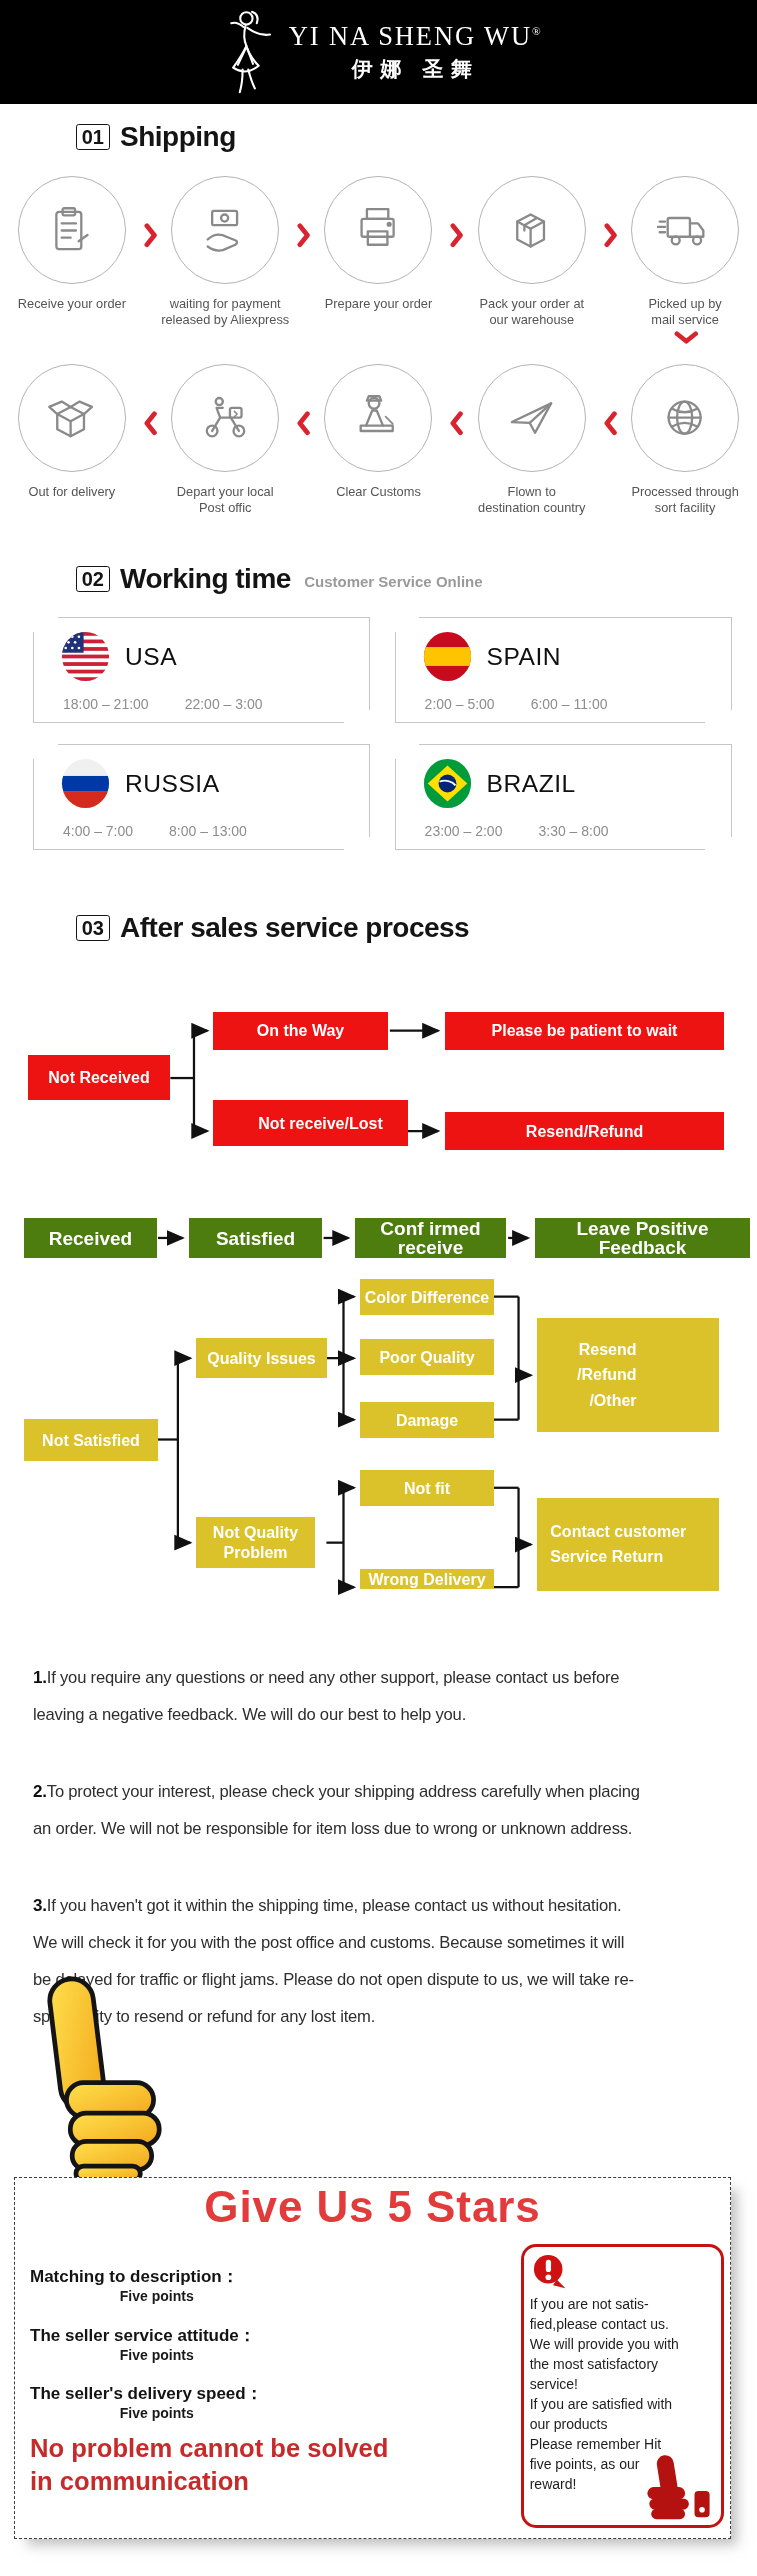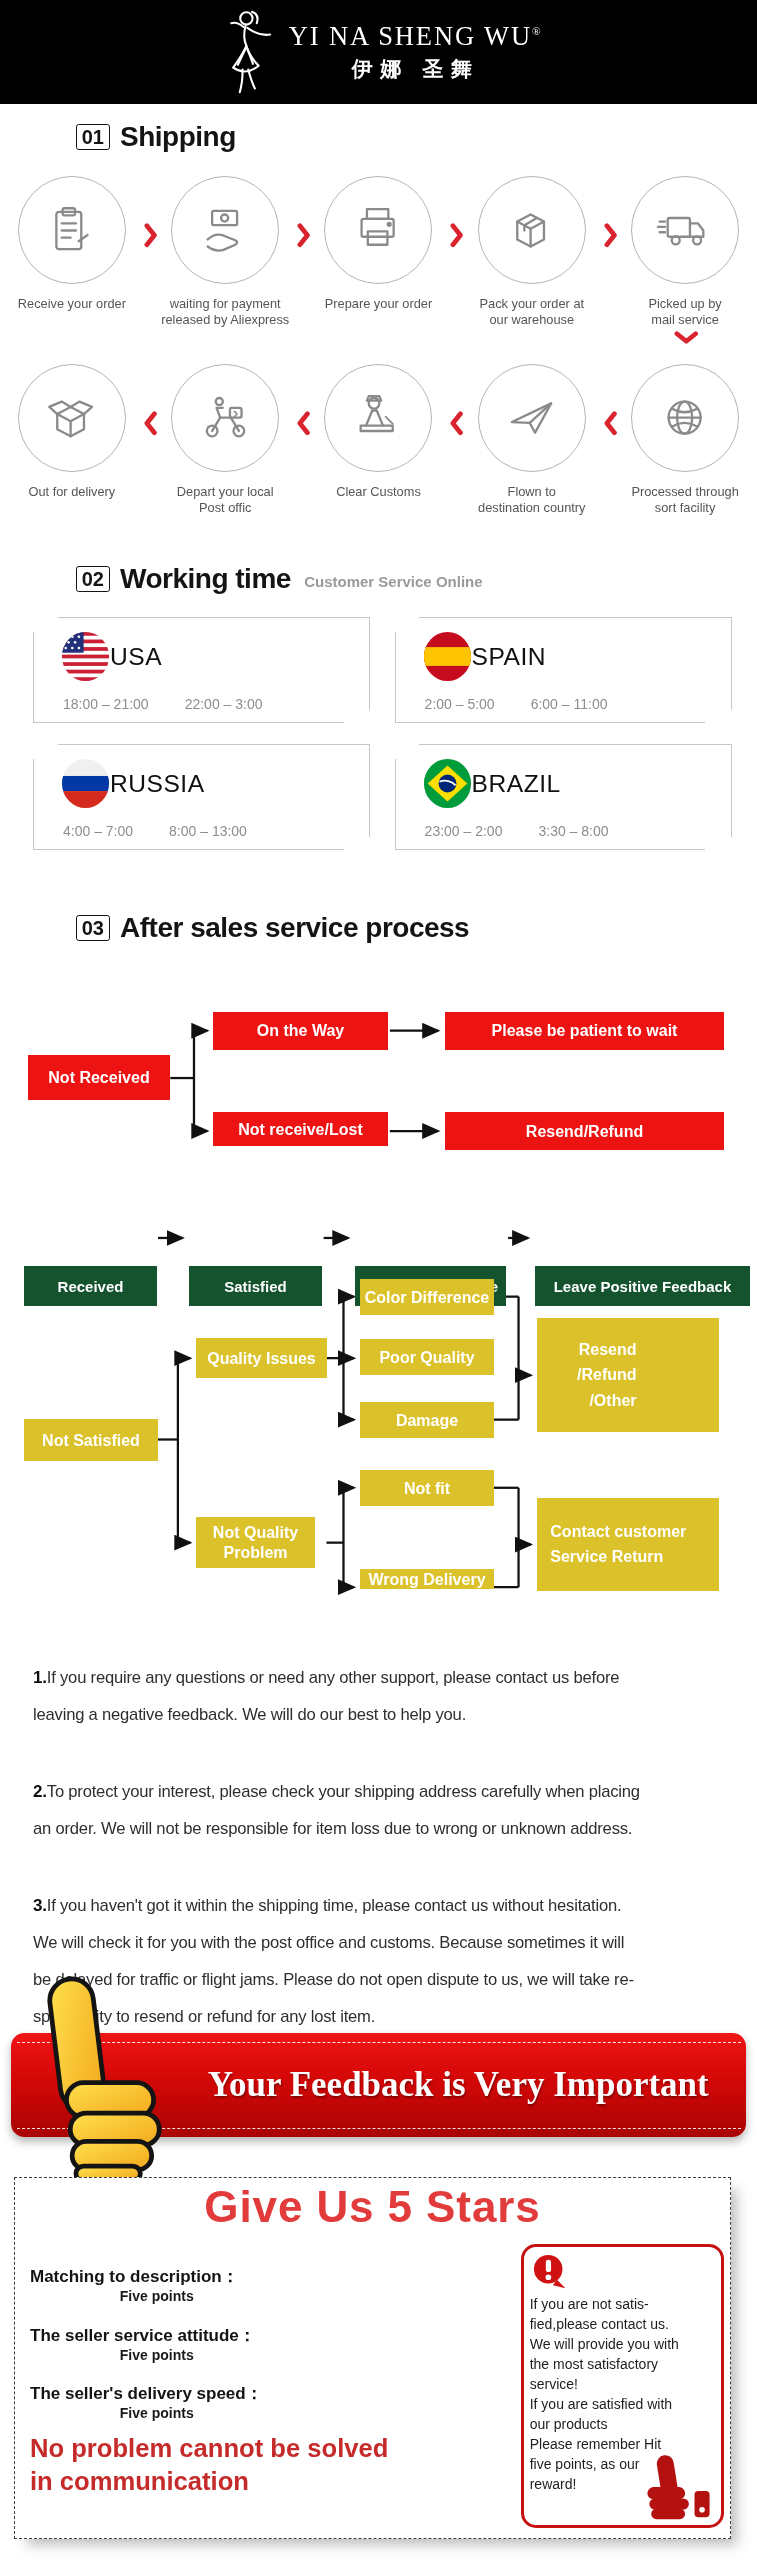--- a/index.html
+++ b/index.html
@@ -27,32 +27,32 @@
   .circ{width:106px;height:106px;margin:0 auto;border:0.9px solid #b3b3b3;border-radius:50%;display:flex;align-items:center;justify-content:center;background:#fff;}
   .slabel{margin-top:12.3px;font-size:12.8px;color:#555;line-height:16px;}
   .chev{width:9.5px;padding-top:47px;}
   .icon{stroke:#8a8a8a;stroke-width:2.6;fill:none;stroke-linecap:round;stroke-linejoin:round;}
 
   
   .cards{position:absolute;left:33px;top:617px;display:grid;grid-template-columns:337px 337px;gap:21px 24.6px;}
   .card{position:relative;width:337px;height:106px;background:#fff;}
   .card::before{content:"";position:absolute;left:24.6px;right:0;top:0;bottom:13.3px;border-top:0.9px solid #c6c6c6;border-right:0.9px solid #c6c6c6;}
   .card::after{content:"";position:absolute;left:0;right:26.5px;top:15px;bottom:0;border-left:0.9px solid #c6c6c6;border-bottom:0.9px solid #c6c6c6;}
-  .crow{display:flex;align-items:center;padding:15px 12px 0 28px;}
+  .crow{display:flex;align-items:center;padding:15px 12px 0 28px;gap:15px;}
   .cname{font-size:24.6px;color:#101010;letter-spacing:0.5px;}
   .ctimes{position:absolute;left:30px;bottom:11.4px;font-size:14px;color:#8d8d8d;display:flex;gap:36px;}
 
   
   #flow{position:absolute;left:0;top:1004px;width:757px;height:625px;}
   .fb{position:absolute;color:#fff;font-weight:bold;display:flex;align-items:center;justify-content:center;text-align:center;font-size:16px;line-height:19px;}
-  .red{background:#ED1313;} .org{background:#14532d;font-size:15px;margin-top:48px;} .yel{background:#DCC22A;font-size:16px;}
+  .red{background:#ED1313;} .org{background:#4d7c0f;font-size:19px;} .yel{background:#DCC22A;font-size:16px;}
   .b1{left:28px;top:51px;width:142px;height:45px;}
   .b2{left:213px;top:7.6px;width:175px;height:38px;}
   .b3{left:445px;top:7.6px;width:279px;height:38px;}
-  .b4{left:213px;top:108px;width:175px;height:34px;}
+  .b4{left:213px;top:96px;width:175px;height:46px;padding-left:20px;}
   .b5{left:445px;top:108px;width:279px;height:38px;}
   .b6{left:24px;top:214px;width:133px;height:40px;}
   .b7{left:189px;top:214px;width:133px;height:40px;}
   .b8{left:355px;top:214px;width:151px;height:40px;}
   .b9{left:535px;top:214px;width:215px;height:40px;}
   .b10{left:360px;top:275px;width:134px;height:36px;}
   .b11{left:196px;top:334px;width:131px;height:40px;}
   .b12{left:360px;top:335px;width:134px;height:36px;}
   .b13{left:537px;top:314px;width:182px;height:114px;justify-content:flex-start;text-align:right;padding-left:40px;box-sizing:border-box;line-height:25.6px;}
   .b14{left:360px;top:398px;width:134px;height:36px;}
@@ -496,23 +496,20 @@
 leaving a negative feedback. We will do our best to help you.</span></p>
     <p class="note"><b>2.</b><span class="ml">To protect your interest, please check your shipping address carefully when placing
 an order. We will not be responsible for item loss due to wrong or unknown address.</span></p>
     <p class="note"><b>3.</b><span class="ml">If you haven't got it within the shipping time, please contact us without hesitation.
 We will check it for you with the post office and customs. Because sometimes it will
 be delayed for traffic or flight jams. Please do not open dispute to us, we will take re-
 sponsibility to resend or refund for any lost item.</span></p>
   </div>
 
   
-  <div class="banner">
-    <div class="btext">Your Feedback is Very Important</div>
-  </div>
   <svg class="bigthumb" width="169" height="214" viewBox="0 0 178 226">
     <g stroke="#141414" stroke-width="5" fill="url(#gy)" stroke-linejoin="round">
       <rect x="40" y="8" width="46" height="138" rx="23" transform="rotate(-7 63 77)"></rect>
       <rect x="52" y="118" width="92" height="36" rx="18"></rect>
       <rect x="56" y="150" width="94" height="34" rx="17"></rect>
       <rect x="58" y="180" width="84" height="30" rx="15"></rect>
       <rect x="62" y="206" width="68" height="16" rx="8"></rect>
     </g>
   </svg>
 

